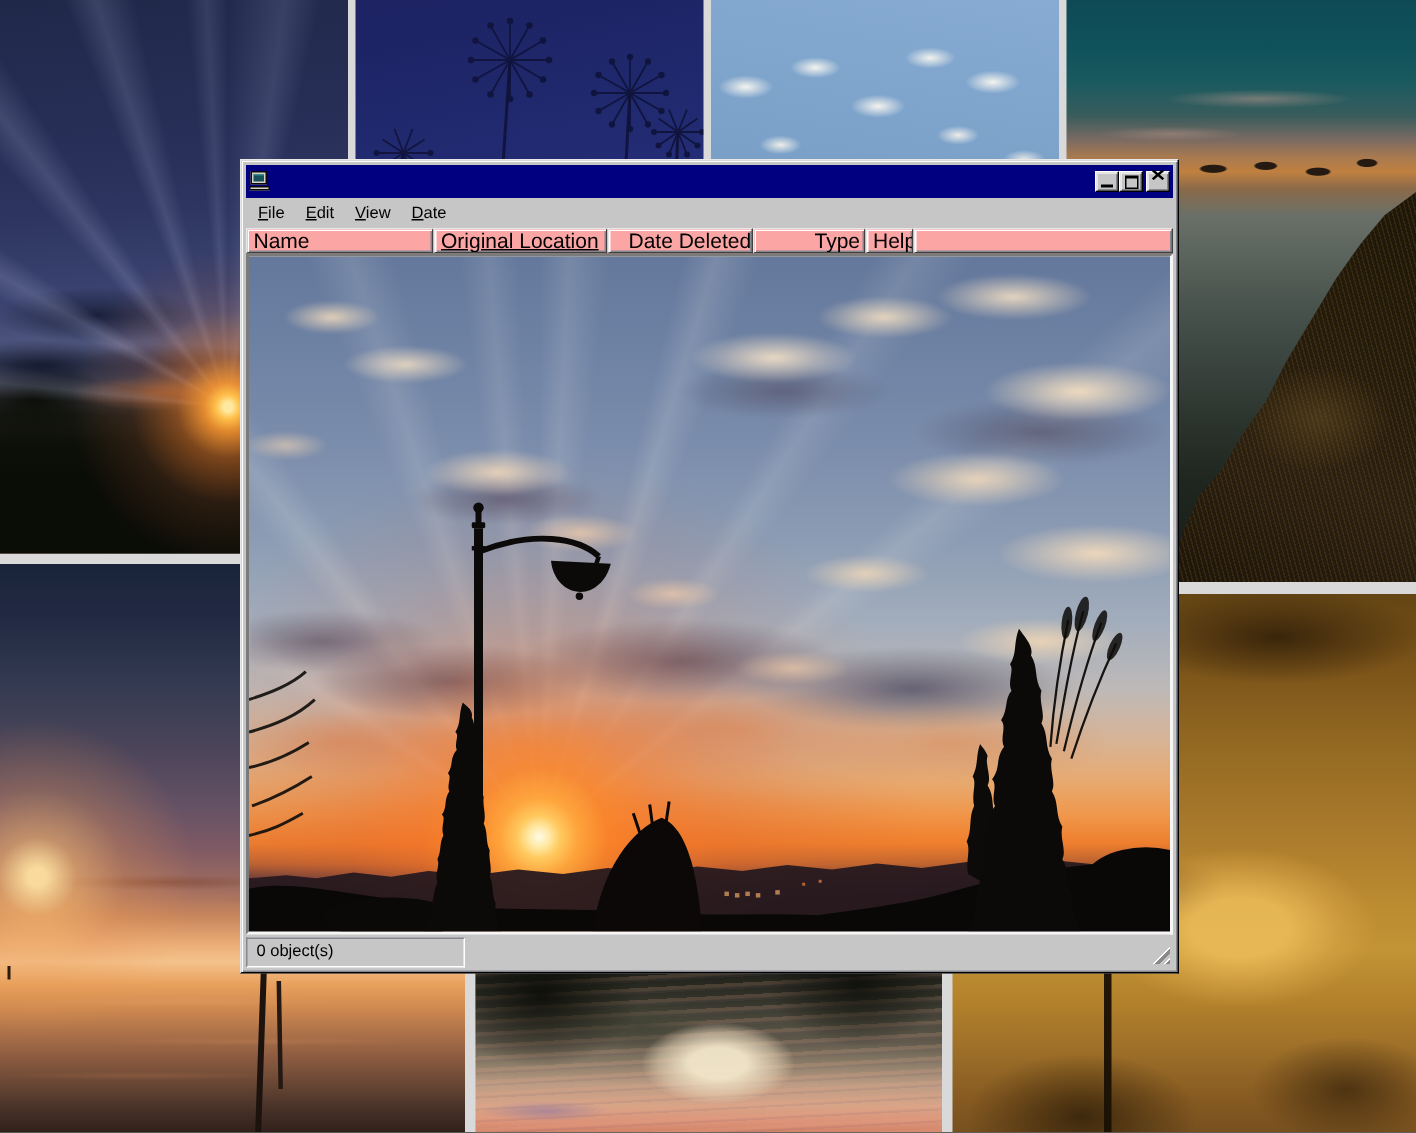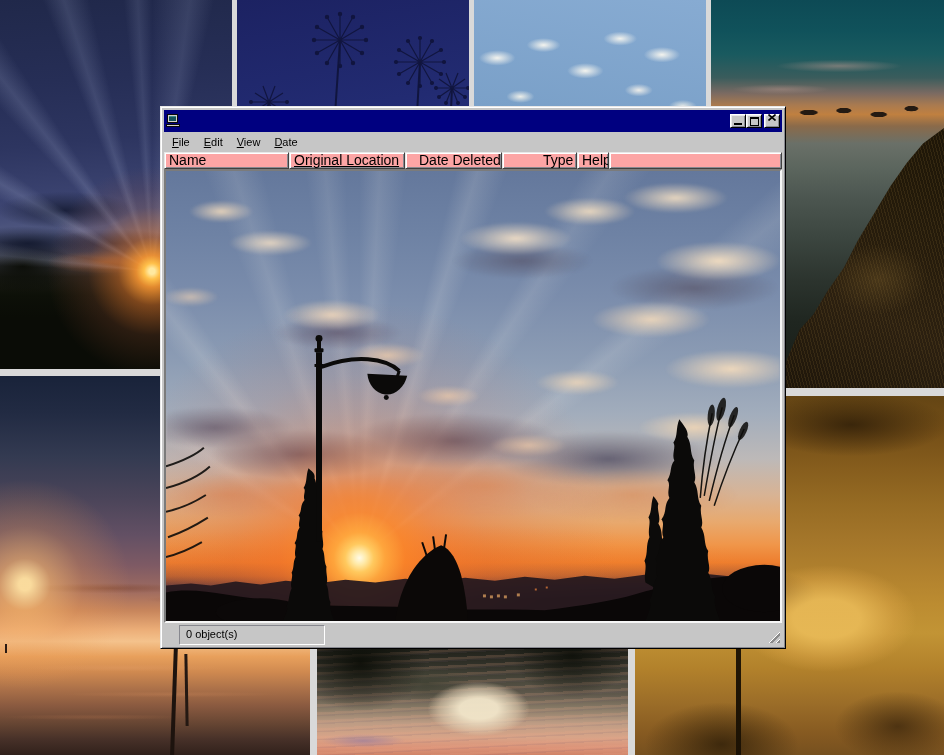--- a/index.html
+++ b/index.html
@@ -157,21 +157,21 @@
       radial-gradient(ellipse 150px 40px at 47% 60%, rgba(82,78,100,.8), rgba(82,78,100,0) 70%),
       radial-gradient(ellipse 130px 36px at 22% 63%, rgba(84,80,102,.8), rgba(84,80,102,0) 70%),
       radial-gradient(ellipse 160px 40px at 72% 64%, rgba(80,76,98,.8), rgba(80,76,98,0) 70%),
       radial-gradient(ellipse 110px 30px at 8% 57%, rgba(86,82,104,.7), rgba(86,82,104,0) 70%);}
   .glow{position:absolute;inset:0;
     background:
       radial-gradient(circle at 31.5% 86%, #fffbe8 0%, #ffe9a6 1.2%, #ffc95e 2.5%, rgba(255,166,60,.95) 4.5%, rgba(250,130,40,.8) 8%, rgba(240,110,40,.5) 14%, rgba(220,95,45,.28) 22%, rgba(200,90,60,.12) 32%, rgba(200,90,60,0) 45%),
       radial-gradient(ellipse 80% 12% at 40% 87%, rgba(245,130,40,.5), rgba(245,130,40,0) 70%);}
   .sil{position:absolute;inset:0;width:100%;height:100%;}
 
-  #statusbar{height:20px;display:flex;gap:20px;flex:0 0 auto;margin-top:2px;position:relative;margin-left:15px;}
+  #statusbar{height:20px;display:flex;gap:20px;flex:0 0 auto;margin-top:2px;position:relative;}
   .spanel{border:1px solid;border-color:#87888f #fff #fff #87888f;font-size:11px;color:#000;
           padding:1px 6px;box-sizing:border-box;line-height:15px;overflow:hidden;white-space:nowrap;}
   .sp1{width:146px;flex:0 0 auto;}
   .sp2{flex:1 1 auto;}
   .grip{position:absolute;right:2px;bottom:2px;width:13px;height:13px;
         clip-path:polygon(100% 0, 100% 100%, 0 100%);
         background:repeating-linear-gradient(135deg, #fdfdfd 0 1px, #8a8a8a 1px 3px, rgba(0,0,0,0) 3px 5px);}
 </style>
 </head>
 <body>

